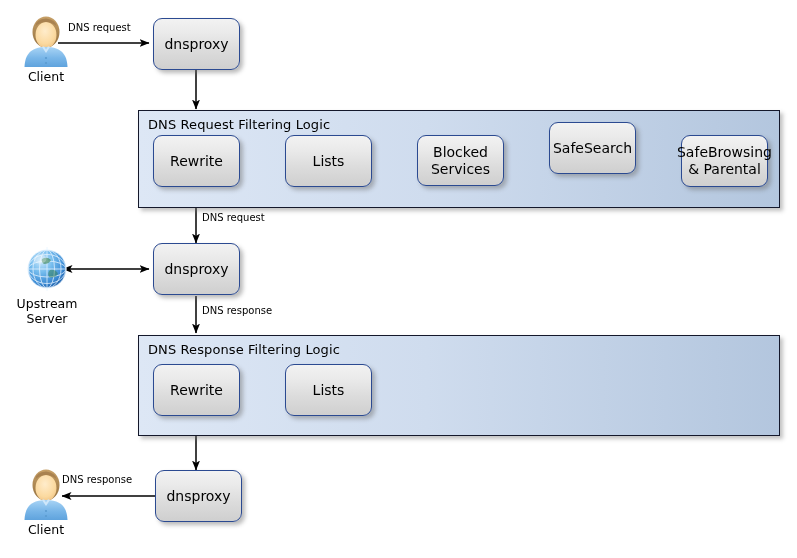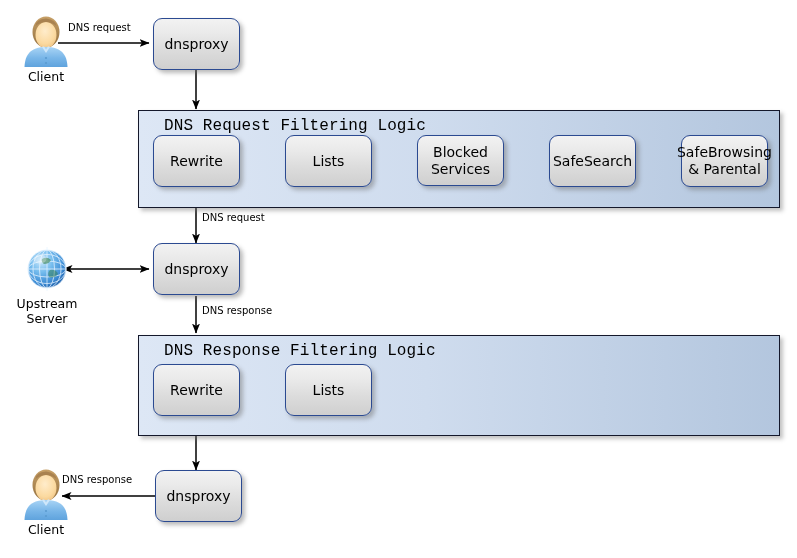--- a/index.html
+++ b/index.html
@@ -24,27 +24,26 @@
   
   .region {
     position: absolute;
     border: 1.4px solid #14182b;
     background: linear-gradient(to right, #dde7f5 0%, #cfdcee 45%, #b3c6de 100%);
     box-shadow: 3px 3px 4px rgba(120,120,120,0.45);
     box-sizing: border-box;
   }
   .region-title {
     position: absolute;
-    left: 25px;
+    left: 9px;
     top: 6px;
-    font-size: 16px;
+    font-size: 13px;
     color: #000000;
     white-space: nowrap;
     letter-spacing: 0.1px;
-    font-family: Liberation Mono, monospace;
   }
 
   
   .node {
     position: absolute;
     box-sizing: border-box;
     border: 1.6px solid #2b4a91;
     border-radius: 9px;
     background: linear-gradient(to bottom, #f2f2f2 0%, #eaeaea 28%, #dcdcdc 62%, #cfcfcf 100%);
     box-shadow: 3px 3px 4px rgba(110,110,110,0.48);
@@ -167,21 +166,21 @@
   <div class="node" style="left:153px; top:135px; width:87px; height:52px;">
     <span>Rewrite</span>
   </div>
   <div class="node" style="left:285px; top:135px; width:87px; height:52px;">
     <span>Lists</span>
   </div>
   <div class="node" style="left:417px; top:135px; width:87px; height:51px;">
     <span>Blocked
 Services</span>
   </div>
-  <div class="node" style="left:549px; top:135px; width:87px; height:52px;">
+  <div class="node" style="left:549px; top:122px; width:87px; height:52px;">
     <span>SafeSearch</span>
   </div>
   <div class="node" style="left:681px; top:135px; width:87px; height:52px;justify-content:center;">
     <span>SafeBrowsing
 &amp; Parental</span>
   </div>
 
   <div class="edge-label" style="left:202px; top:212px;">DNS request</div>
 
   <div class="icon-wrap" style="left:20px; top:242px; width:54px; height:54px;">

